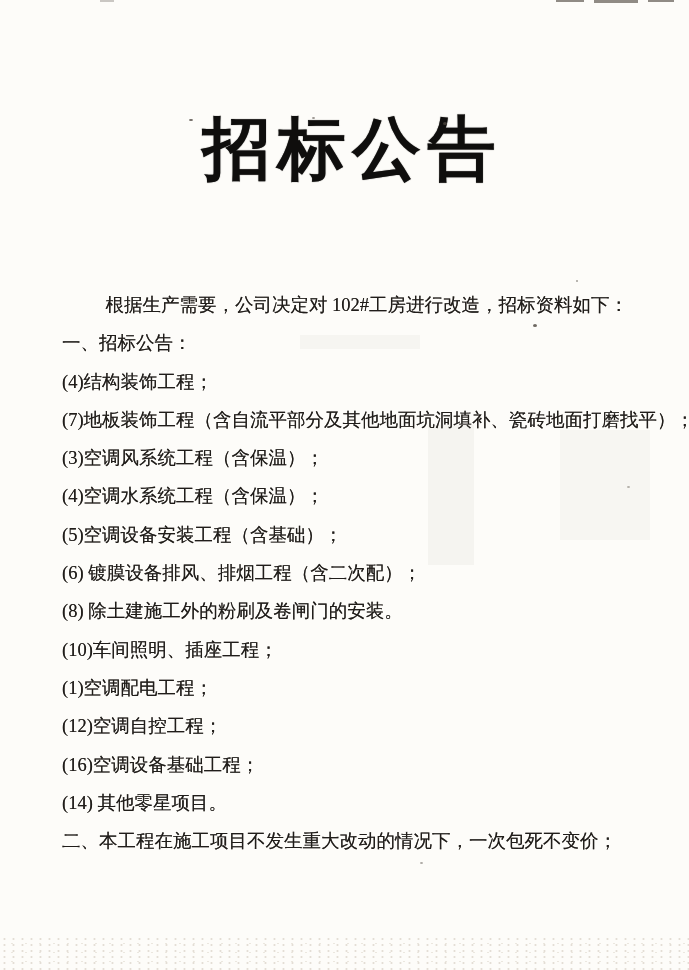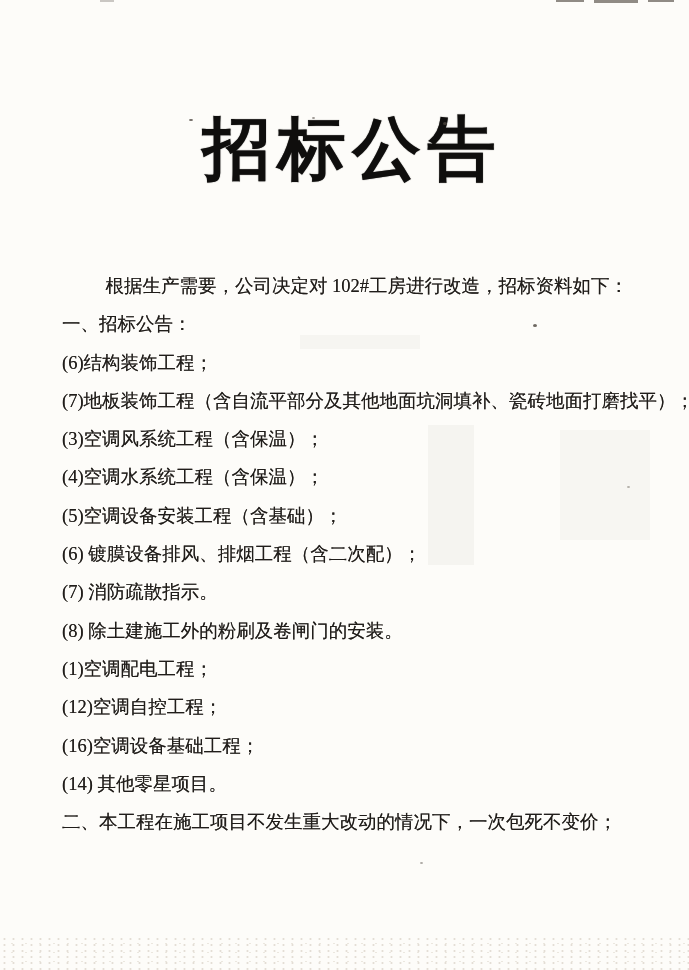--- a/index.html
+++ b/index.html
@@ -20,21 +20,21 @@
     font-size:68px;
     font-weight:700;
     letter-spacing:7px;
     text-indent:16px;
     color:#0f0e0d;
     text-shadow:0 0 1px rgba(15,14,13,.8);
     white-space:nowrap;
   }
   .body{
     position:absolute;
-    top:267px;left:62px;right:20px;
+    top:286px;left:62px;right:20px;
     font-size:18.5px;
     line-height:38.3px;
     text-shadow:0 0 .6px rgba(25,22,19,.7);
   }
   .body p{margin:0;white-space:nowrap;}
   .intro{text-indent:2.35em;}
   
   .speck{position:absolute;background:#4a433c;border-radius:50%;opacity:.8;}
   .s1{left:189px;top:119px;width:4px;height:2px;}
   .s2{left:443px;top:122px;width:4px;height:3px;}
@@ -65,28 +65,28 @@
 </head>
 <body>
 
 <div class="page">
 
   <h1 class="title">招标公告</h1>
 
   <div class="body">
     <p class="intro">根据生产需要，公司决定对 102#工房进行改造，招标资料如下：</p>
     <p>一、招标公告：</p>
-    <p>(6)结构装饰工程；</p>
+    <p>(4)结构装饰工程；</p>
     <p>(7)地板装饰工程（含自流平部分及其他地面坑洞填补、瓷砖地面打磨找平）；</p>
     <p>(3)空调风系统工程（含保温）；</p>
     <p>(4)空调水系统工程（含保温）；</p>
     <p>(5)空调设备安装工程（含基础）；</p>
     <p>(6) 镀膜设备排风、排烟工程（含二次配）；</p>
-    <p>(7) 消防疏散指示。</p>
     <p>(8) 除土建施工外的粉刷及卷闸门的安装。</p>
+    <p>(10)车间照明、插座工程；</p>
     <p>(1)空调配电工程；</p>
     <p>(12)空调自控工程；</p>
     <p>(16)空调设备基础工程；</p>
     <p>(14) 其他零星项目。</p>
     <p>二、本工程在施工项目不发生重大改动的情况下，一次包死不变价；</p>
   </div>
 
   <div class="speck s1"></div>
   <div class="speck s2"></div>
   <div class="speck s3"></div>

